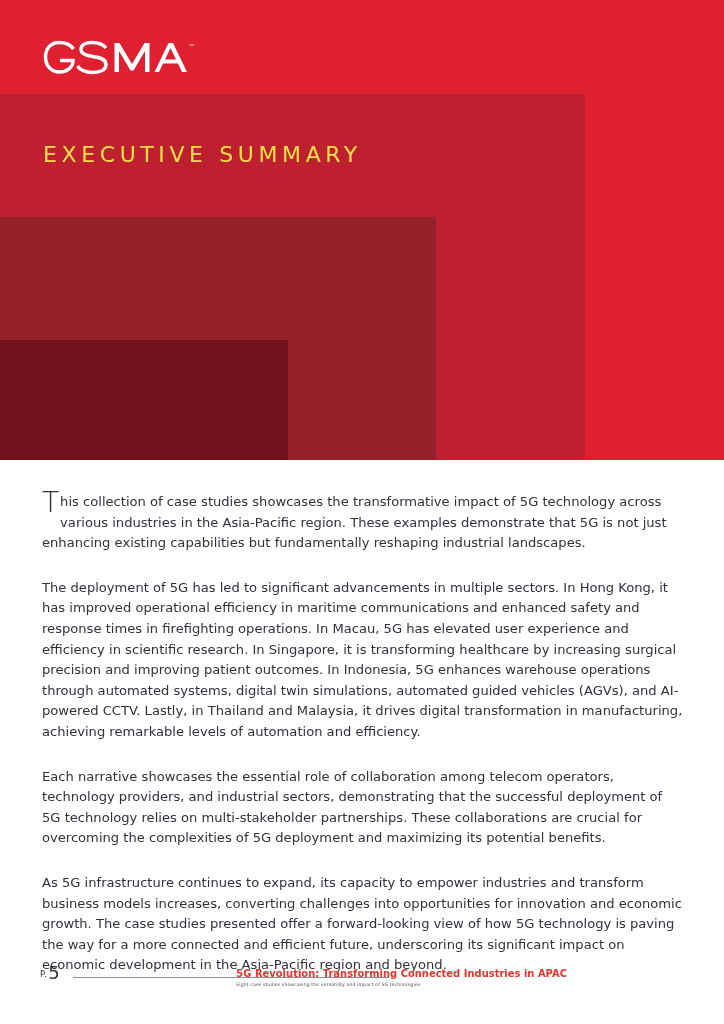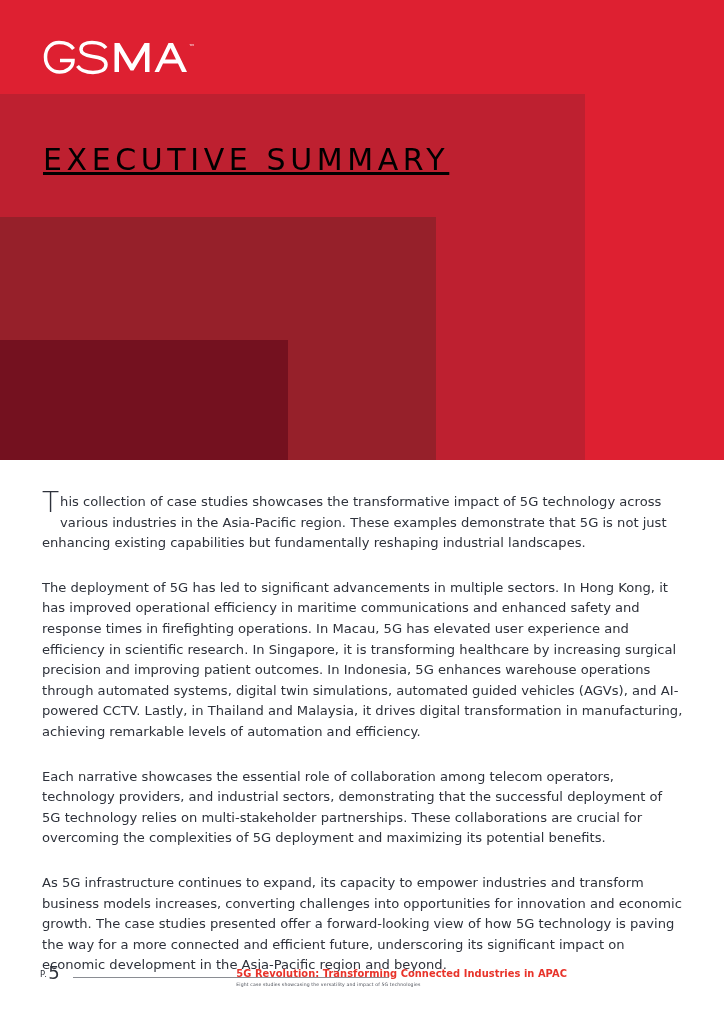--- a/index.html
+++ b/index.html
@@ -60,28 +60,27 @@
     z-index: 5;
   }
   #gsma-logo svg { display: block; }
 
   
   #page-title {
     position: absolute;
     left: 43px;
     top: 143px;
     z-index: 5;
-    color: #000000;
-    font-size: 30px;
+    color: #fde047;
+    font-size: 22px;
     letter-spacing: 4.6px;
     font-weight: 400;
     line-height: 1.1;
     white-space: nowrap;
     font-family: "DejaVu Sans", "Liberation Sans", sans-serif;
-    text-decoration: underline;
   }
 
   
   #body-copy {
     position: absolute;
     left: 42px;
     top: 492px;
     width: 641px;
   }
   .para {

